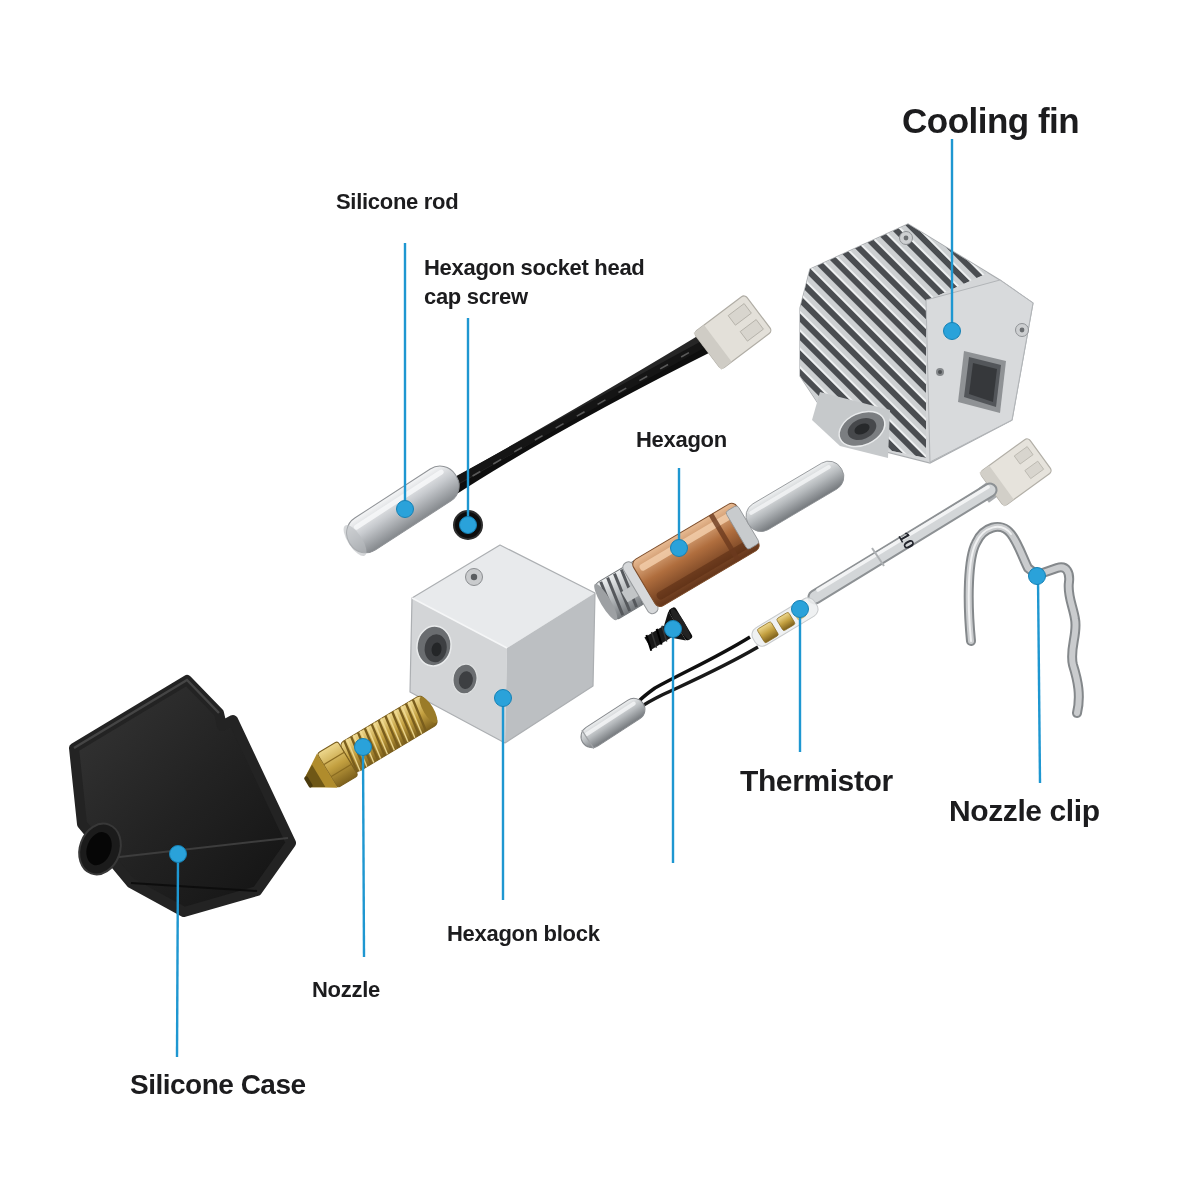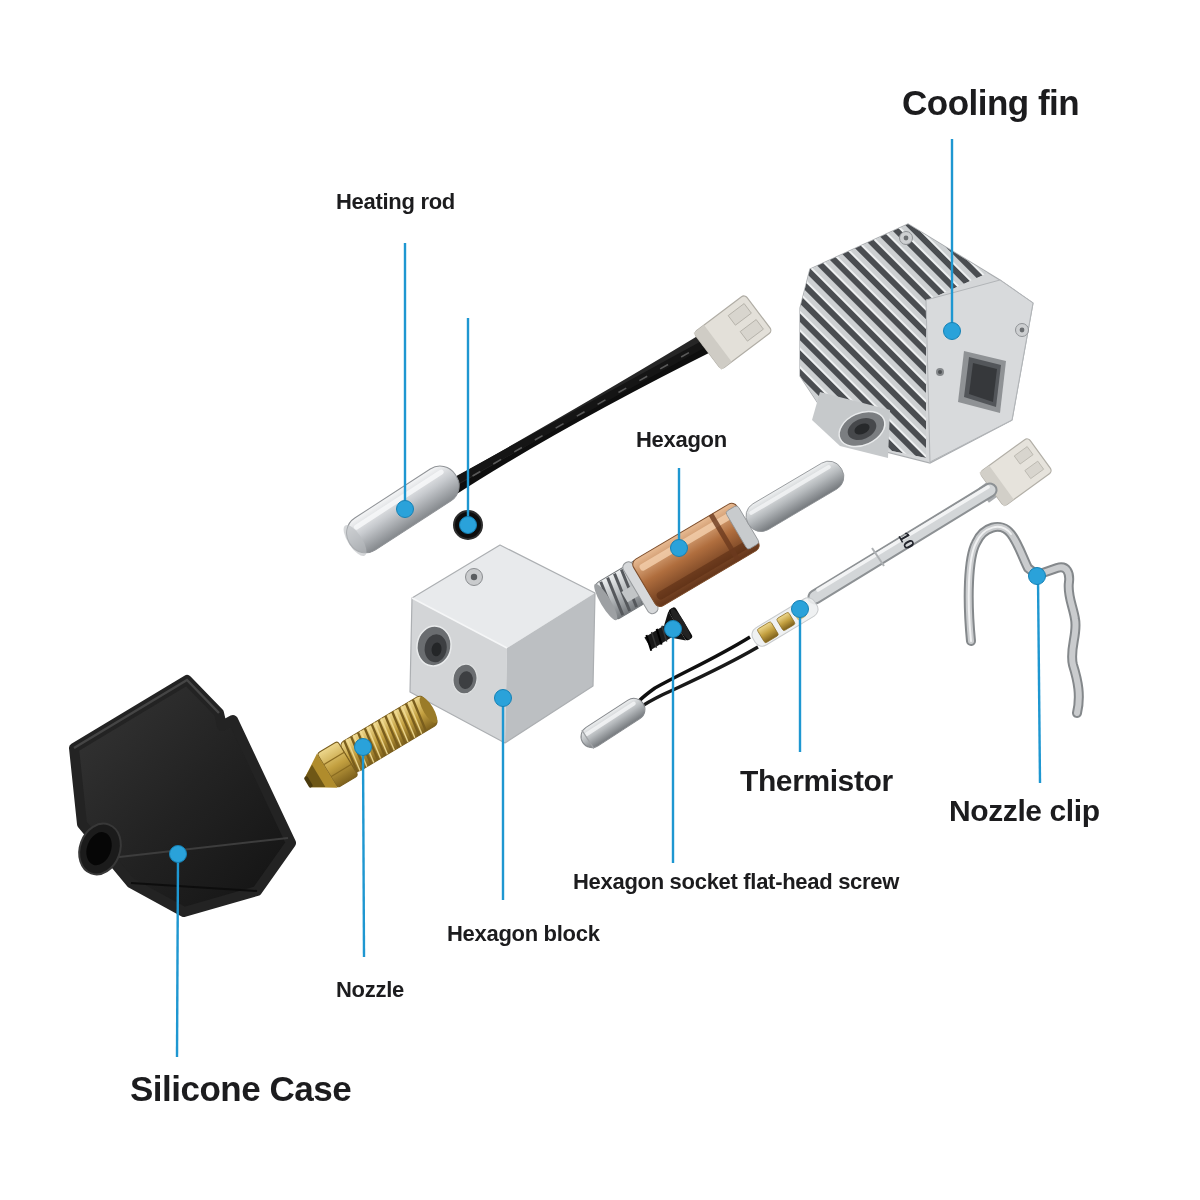--- a/index.html
+++ b/index.html
@@ -8,21 +8,21 @@
     font-family:"Liberation Sans",sans-serif;
   }
   .stage svg{position:absolute;left:0;top:0;}
   .label{
     position:absolute;font-weight:700;color:#1c1c1e;white-space:nowrap;
     letter-spacing:-0.3px;line-height:1.15;
   }
   .label.sm{font-size:22px;}
   .label.md{font-size:30px;letter-spacing:-0.4px;}
   .label.lg{font-size:35px;letter-spacing:-0.5px;}
-  .label.xl{font-size:35px;letter-spacing:-0.5px;}
+  .label.xl{font-size:28px;letter-spacing:-0.5px;}
   .label.wrap{white-space:normal;width:240px;line-height:1.3;}
 </style>
 </head>
 <body>
 
 <div class="stage">
 
 <svg width="1200" height="1200" viewBox="0 0 1200 1200">
   <defs>
     <linearGradient id="silver" x1="0" y1="0" x2="0" y2="1">
@@ -261,23 +261,23 @@
     <circle cx="679" cy="548" r="8.5"></circle>
     <circle cx="800" cy="609" r="8.5"></circle>
     <circle cx="1037" cy="576" r="8.5"></circle>
     <circle cx="673" cy="629" r="8.5"></circle>
     <circle cx="503" cy="698" r="8.5"></circle>
     <circle cx="363" cy="747" r="8.5"></circle>
     <circle cx="178" cy="854" r="8.5"></circle>
   </g>
 </svg>
 
-  <div class="label lg" style="left:902px;top:83px">Cooling fin</div>
-  <div class="label sm" style="left:336px;top:189px">Heating rod</div>
+  <div class="label lg" style="left:902px;top:101px">Cooling fin</div>
+  <div class="label sm" style="left:336px;top:189px">Silicone rod</div>
+  <div class="label sm wrap" style="left:424px;top:254px">Hexagon socket head cap screw</div>
   <div class="label sm" style="left:636px;top:427px">Hexagon</div>
   <div class="label md" style="left:740px;top:764px">Thermistor</div>
   <div class="label md" style="left:949px;top:794px">Nozzle clip</div>
-  <div class="label sm" style="left:573px;top:869px">Hexagon socket flat-head screw</div>
   <div class="label sm" style="left:447px;top:921px">Hexagon block</div>
-  <div class="label sm" style="left:336px;top:977px">Nozzle</div>
+  <div class="label sm" style="left:312px;top:977px">Nozzle</div>
   <div class="label xl" style="left:130px;top:1069px">Silicone Case</div>
 
 </div>
 
 </body></html>

